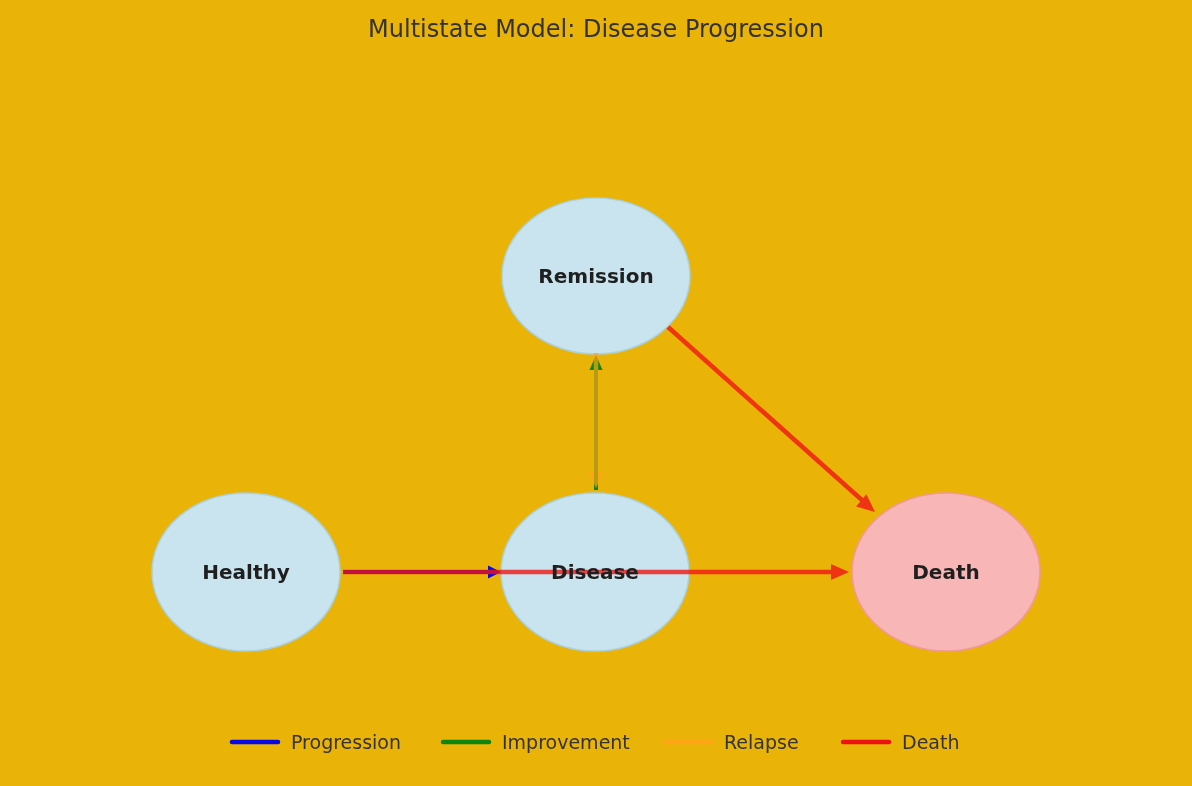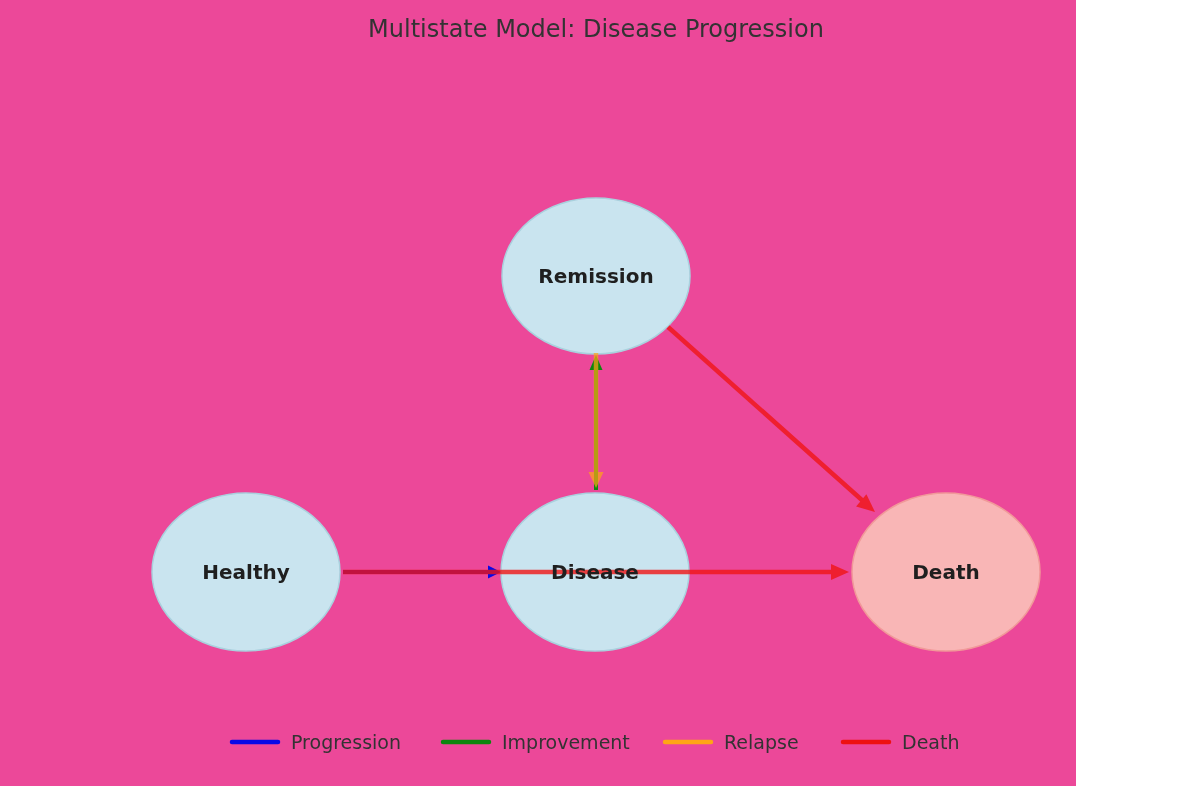--- a/index.html
+++ b/index.html
@@ -1,17 +1,17 @@
 <!DOCTYPE html>
 <html><head>
 <meta charset="utf-8">
 <style>
   html,body{margin:0;padding:0;background:#ffffff;}
   .figure-wrap{
-    width:1076px;height:786px;position:relative;background:#ec4899;
+    width:1192px;height:786px;position:relative;background:#eab308;
     font-family:"DejaVu Sans","Liberation Sans",sans-serif;
     overflow:hidden;
   }
   svg{display:block;}
   .title-text{
     font-size:24px;fill:#333333;font-weight:400;
     font-family:"DejaVu Sans","Liberation Sans",sans-serif;
   }
   .node-label{
     font-size:20px;font-weight:bold;fill:#1f1f1f;

